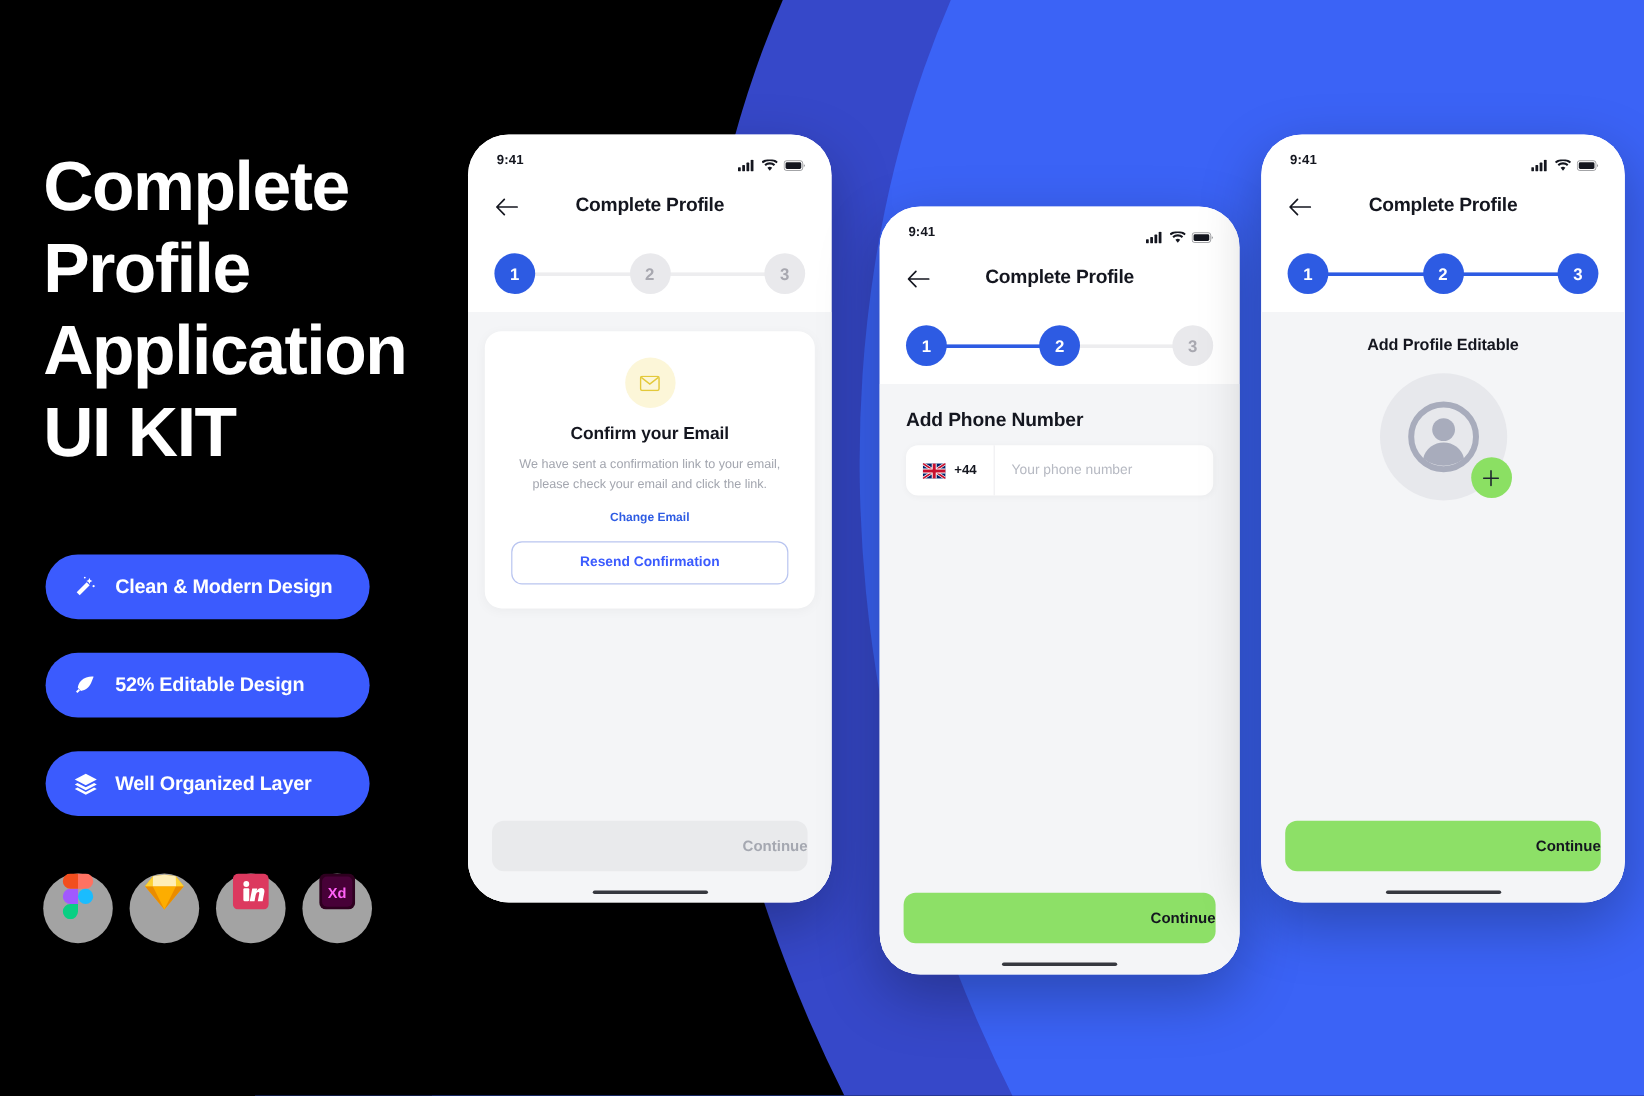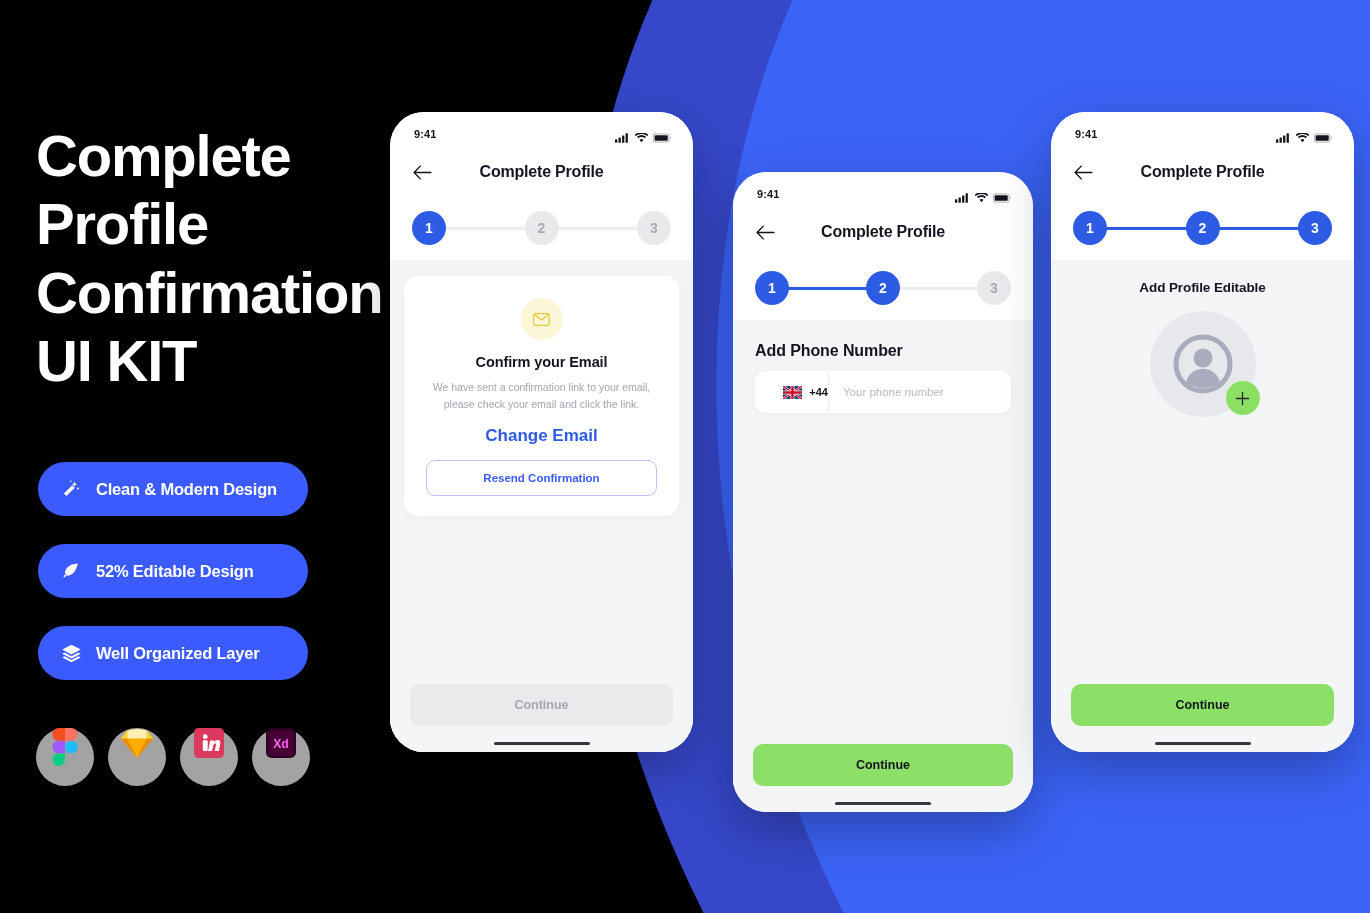--- a/index.html
+++ b/index.html
@@ -169,21 +169,21 @@
   .mail-circle {
     width:42px; height:42px;
     margin:0 auto 14px auto;
     border-radius:50%;
     background:#FCF6D8;
     display:flex; align-items:center; justify-content:center;
   }
   .card-title { font-size:14.5px; font-weight:bold; color:#14161F; margin-bottom:9px; letter-spacing:-0.1px; }
   .card-sub { font-size:10.5px; color:#A3A6AF; line-height:1.6; margin-bottom:13px; }
   .link-btn {
-    font-size:17px; font-weight:bold; color:#2D5BE3;
+    font-size:10px; font-weight:bold; color:#2D5BE3;
     margin-bottom:14px;
     display:block; text-align:center;
     background:none; border:none; width:100%;
     font-family:inherit; cursor:pointer;
   }
   .outline-btn {
     width:100%; height:36px;
     border:1px solid #B9C5F0;
     border-radius:9px;
     background:#ffffff;
@@ -202,21 +202,21 @@
     margin:0 22px;
     height:42px;
     background:#ffffff;
     border-radius:10px;
     display:flex; align-items:center;
     overflow:hidden;
     box-shadow:0 1px 6px rgba(20,22,31,0.04);
   }
   .cc-box {
     width:74px; height:100%;
-    display:flex; align-items:center; justify-content:flex-end;
+    display:flex; align-items:center; justify-content:center;
     gap:7px;
     border-right:1px solid #EFEFF2;
     flex:0 0 74px;
   }
   .cc-code { font-size:11px; font-weight:bold; color:#14161F; }
   .ph-input {
     flex:1; height:100%;
     border:none; outline:none; background:transparent;
     font-size:11.5px; color:#14161F;
     font-family:inherit;
@@ -249,21 +249,21 @@
     background:#8BE063;
     display:flex; align-items:center; justify-content:center;
   }
 
   
   .footer { margin-top:auto; padding:0 20px 16px 20px; }
   .btn-primary {
     width:100%; height:42px;
     border-radius:10px; border:none;
     font-size:12.5px; font-weight:bold;
-    font-family:inherit; cursor:pointer;
+    font-family:inherit; cursor:pointer;text-align:right;
   }
   .btn-green { background:#8DE067; color:#14161F; }
   .btn-disabled { background:#E9EAEC; color:#A5A8B1; }
 
   .home-ind {
     width:96px; height:3px;
     border-radius:2px;
     background:#14161F;
     margin:0 auto 7px auto;
     opacity:0.85;
@@ -275,21 +275,21 @@
 <div class="bg-layer">
   <div class="swoosh swoosh-dark"></div>
   <div class="swoosh swoosh-bright"></div>
 </div>
 
 <div class="left-panel">
 
   <div class="headline">
     <div>Complete</div>
     <div>Profile</div>
-    <div>Confirmation</div>
+    <div>Application</div>
     <div>UI KIT</div>
   </div>
 
   <div class="badges">
 
     <div class="badge">
       <span class="badge-icon">
         <svg width="20" height="20" viewBox="0 0 24 24" fill="#fff">
           <path d="M6.5 20.5l10-10-3-3-10 10z"></path>
           <path d="M16.2 3.2l.9 2.1 2.1.9-2.1.9-.9 2.1-.9-2.1-2.1-.9 2.1-.9z"></path>

